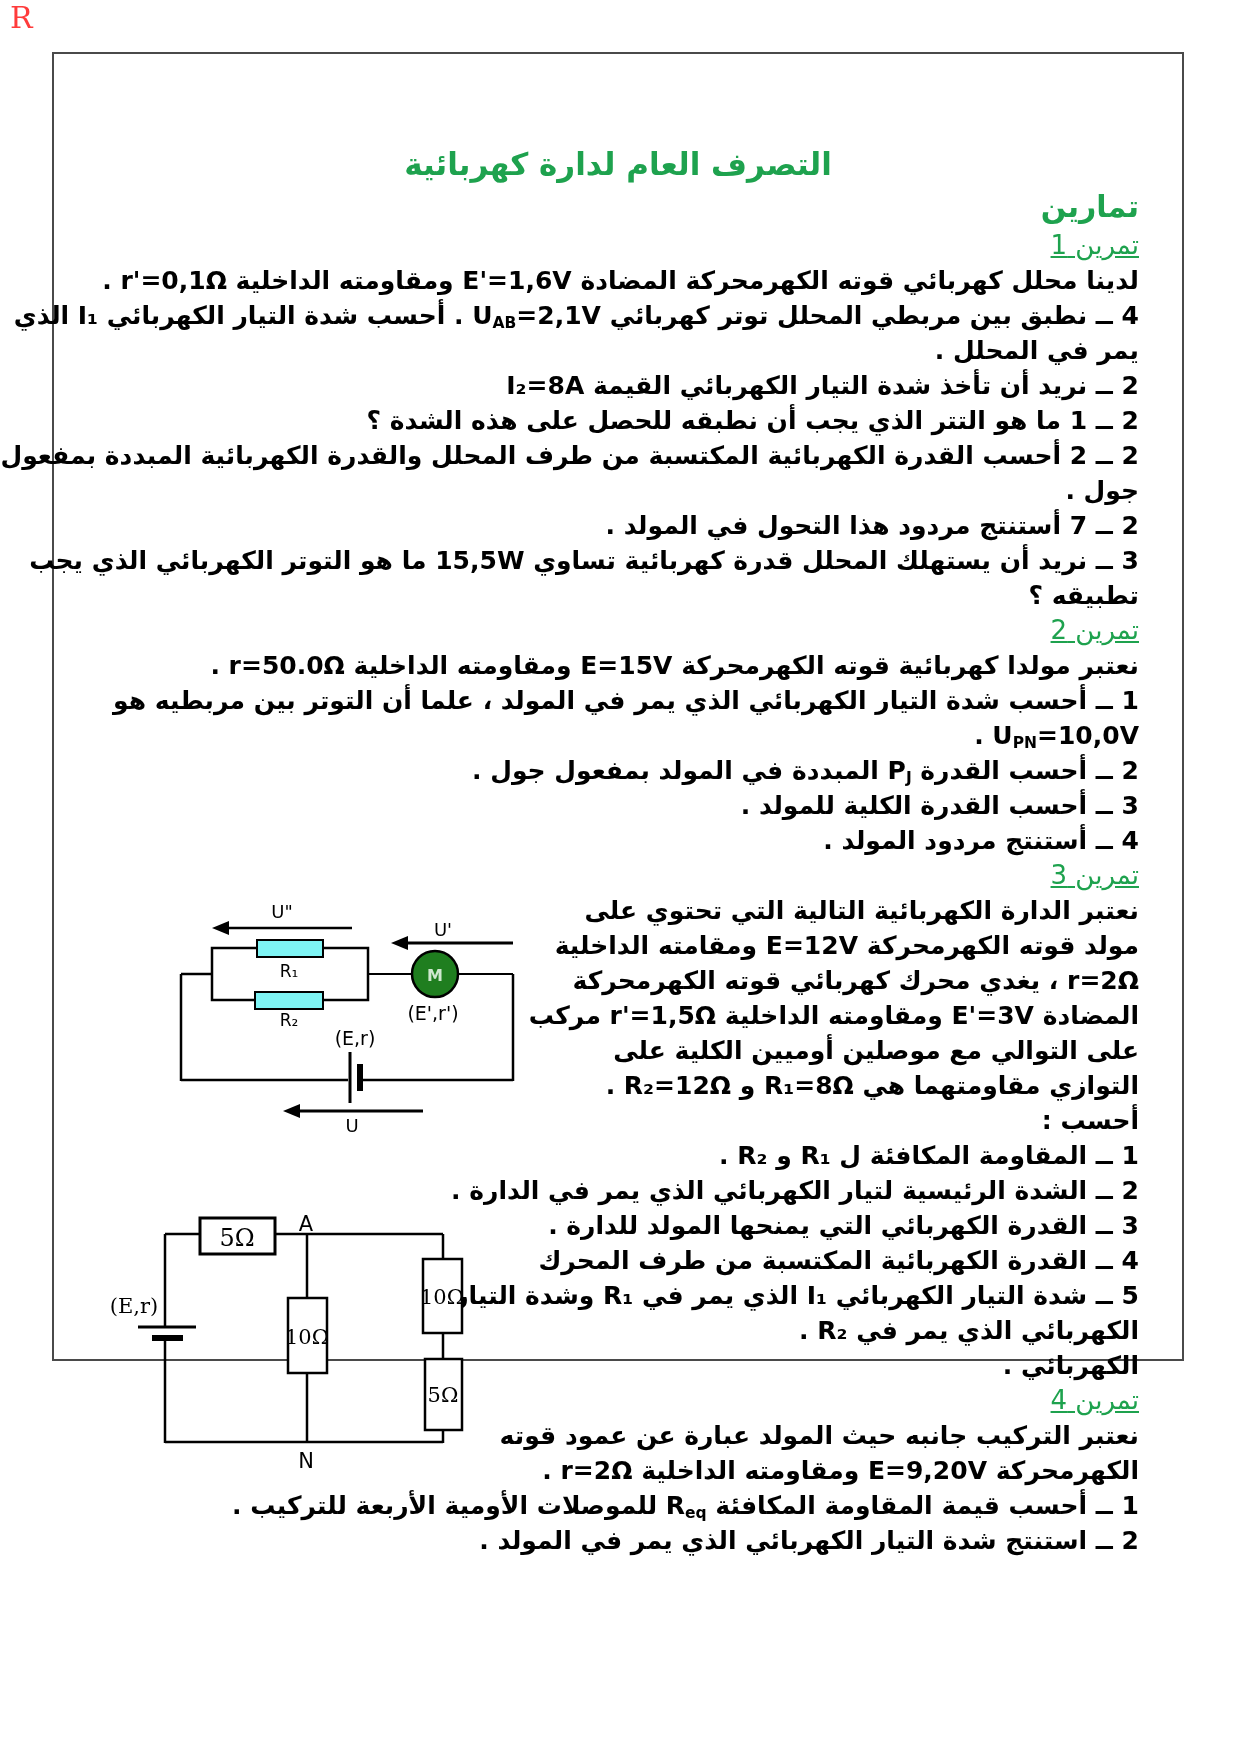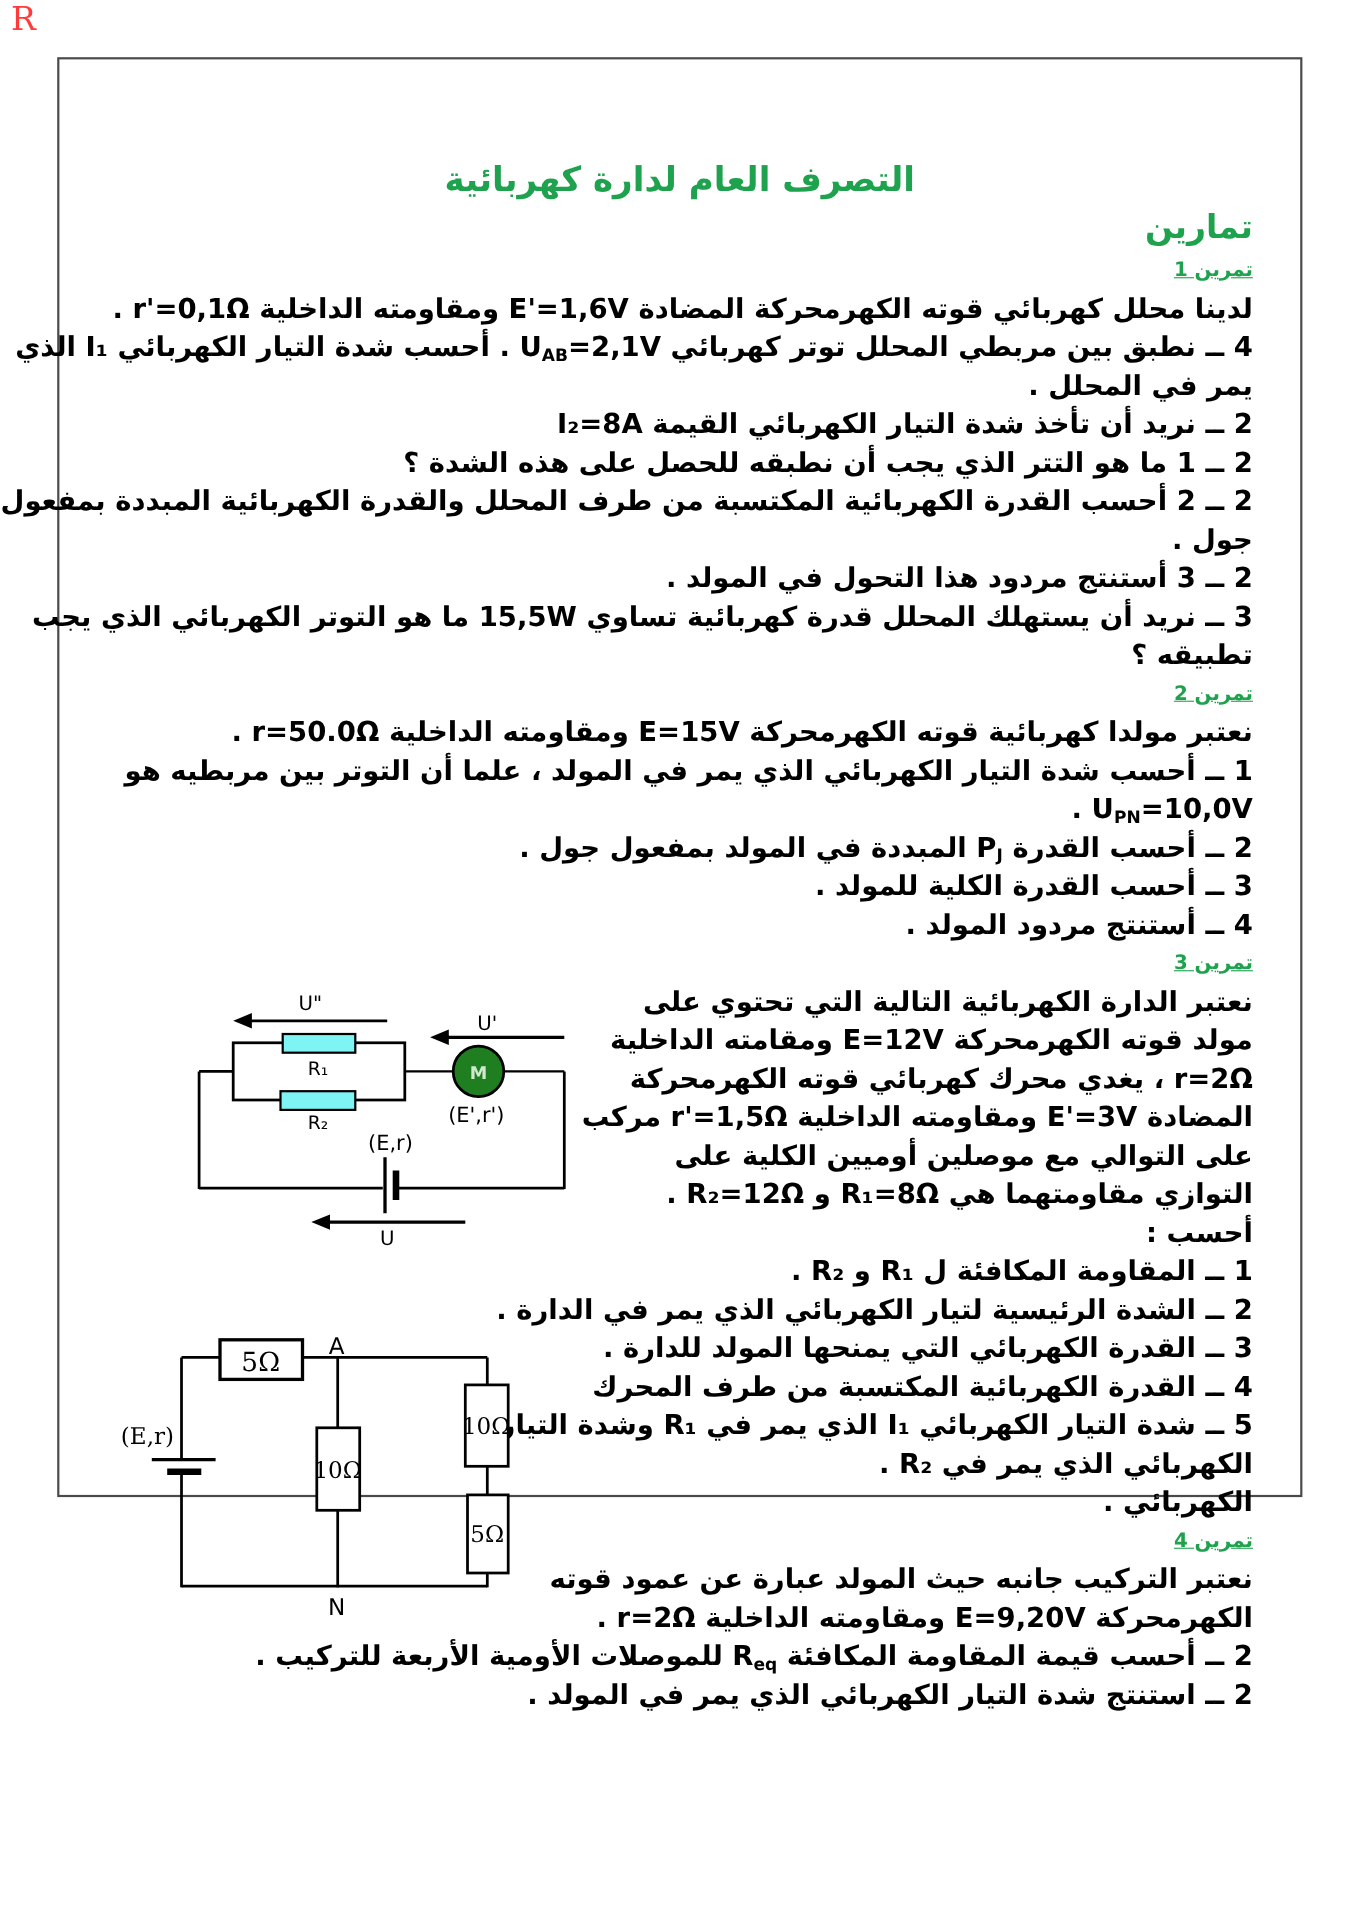--- a/index.html
+++ b/index.html
@@ -27,21 +27,21 @@
   }
   .doc-title{
     text-align:center;font-size:31px;font-weight:bold;
     color:#1ea24e;line-height:44px;white-space:nowrap;
   }
   .doc-subtitle{
     font-size:30px;font-weight:bold;
     color:#1ea24e;line-height:42px;
   }
   .ex-heading{
-    font-size:18px;font-weight:bold;color:#1ea24e;
+    font-size:26px;font-weight:normal;color:#1ea24e;
     text-decoration:underline;line-height:35px;height:35px;
   }
   .tline{
     font-size:25px;font-weight:bold;line-height:35px;height:35px;
     white-space:nowrap;
     text-align:right;
   }
   .tline .sub{font-size:0.62em;vertical-align:-0.25em;}
   .circuit{position:absolute;}
   svg text{font-family:"DejaVu Sans",sans-serif;}
@@ -62,21 +62,21 @@
       <div>
         <div class="ex-heading">تمرين 1</div>
         <div>
             <div class="tline"><span>لدينا محلل كهربائي قوته الكهرمحركة المضادة E'=1,6V ومقاومته الداخلية r'=0,1Ω .</span></div>
             <div class="tline"><span>4 ــ نطبق بين مربطي المحلل توتر كهربائي U</span><span class="sub">AB</span><span>=2,1V . أحسب شدة التيار الكهربائي I₁ الذي</span></div>
             <div class="tline"><span>يمر في المحلل .</span></div>
             <div class="tline"><span>2 ــ نريد أن تأخذ شدة التيار الكهربائي القيمة I₂=8A</span></div>
             <div class="tline"><span>2 ــ 1 ما هو التتر الذي يجب أن نطبقه للحصل على هذه الشدة ؟</span></div>
             <div class="tline"><span>2 ــ 2 أحسب القدرة الكهربائية المكتسبة من طرف المحلل والقدرة الكهربائية المبددة بمفعول</span></div>
             <div class="tline"><span>جول .</span></div>
-            <div class="tline"><span>2 ــ 3 أستنتج مردود هذا التحول في المولد .</span></div>
+            <div class="tline"><span>2 ــ 7 أستنتج مردود هذا التحول في المولد .</span></div>
             <div class="tline"><span>3 ــ نريد أن يستهلك المحلل قدرة كهربائية تساوي 15,5W ما هو التوتر الكهربائي الذي يجب</span></div>
             <div class="tline"><span>تطبيقه ؟</span></div>
           </div>
       </div>
 
       <div>
         <div class="ex-heading">تمرين 2</div>
         <div>
             <div class="tline"><span>نعتبر مولدا كهربائية قوته الكهرمحركة E=15V ومقاومته الداخلية r=50.0Ω .</span></div>
             <div class="tline"><span>1 ــ أحسب شدة التيار الكهربائي الذي يمر في المولد ، علما أن التوتر بين مربطيه هو</span></div>
@@ -105,21 +105,21 @@
             <div class="tline"><span>الكهربائي الذي يمر في R₂ .</span></div>
             <div class="tline"><span>الكهربائي .</span></div>
           </div>
       </div>
 
       <div>
         <div class="ex-heading">تمرين 4</div>
         <div>
             <div class="tline"><span>نعتبر التركيب جانبه حيث المولد عبارة عن عمود قوته</span></div>
             <div class="tline"><span>الكهرمحركة E=9,20V ومقاومته الداخلية r=2Ω .</span></div>
-            <div class="tline"><span>2 ــ أحسب قيمة المقاومة المكافئة R</span><span class="sub">eq</span><span> للموصلات الأومية الأربعة للتركيب .</span></div>
+            <div class="tline"><span>1 ــ أحسب قيمة المقاومة المكافئة R</span><span class="sub">eq</span><span> للموصلات الأومية الأربعة للتركيب .</span></div>
             <div class="tline"><span>2 ــ استنتج شدة التيار الكهربائي الذي يمر في المولد .</span></div>
           </div>
       </div>
     </div>
   </div>
 
   <svg class="circuit" style="left:160px;top:895px;" width="360" height="250" viewBox="160 895 360 250">
     <g>
       <line x1="352" y1="928" x2="222" y2="928" stroke="#000" stroke-width="2.5"></line>
       <polygon points="212,928 229,921 229,935" fill="#000"></polygon>

